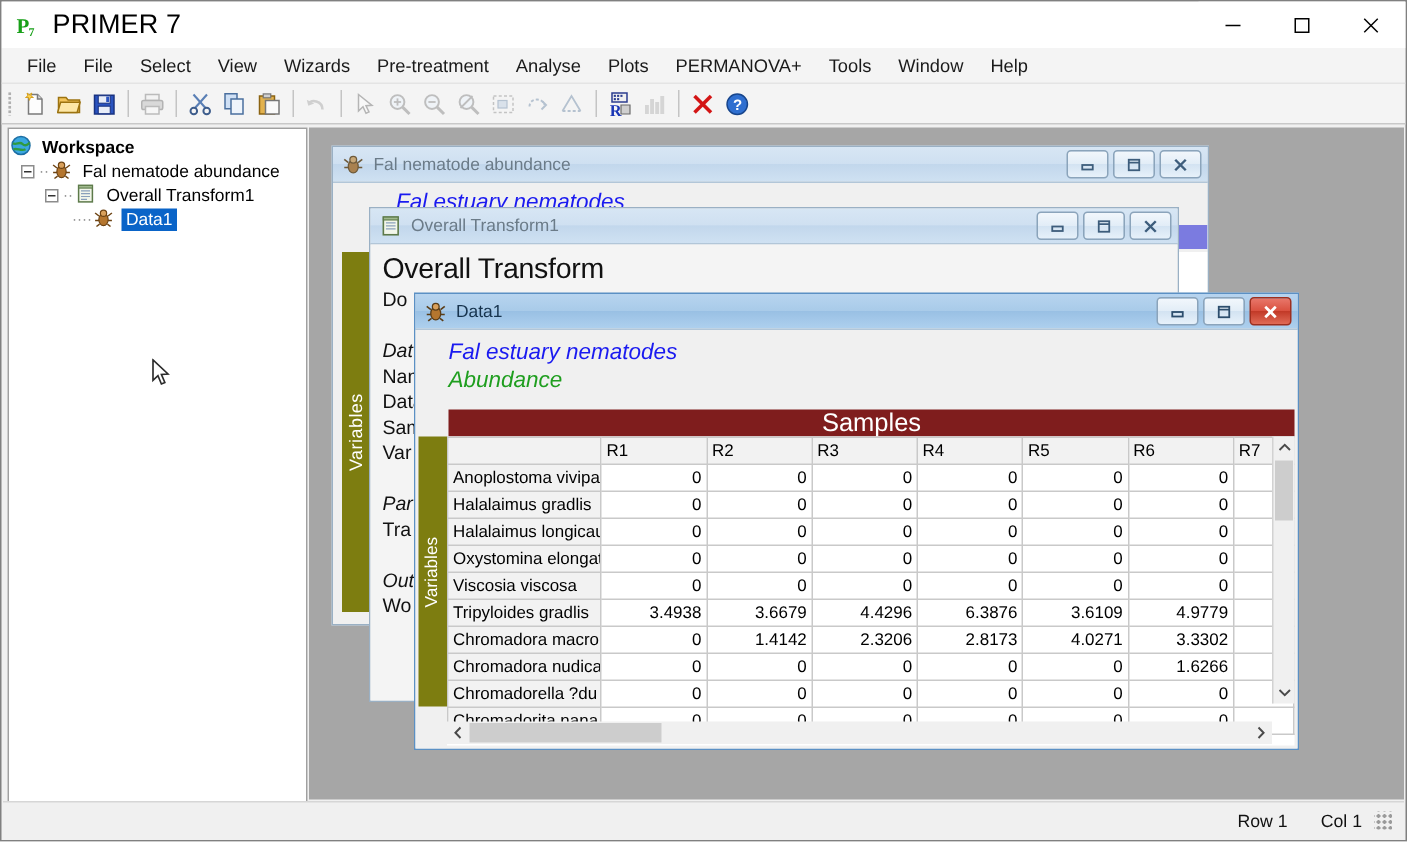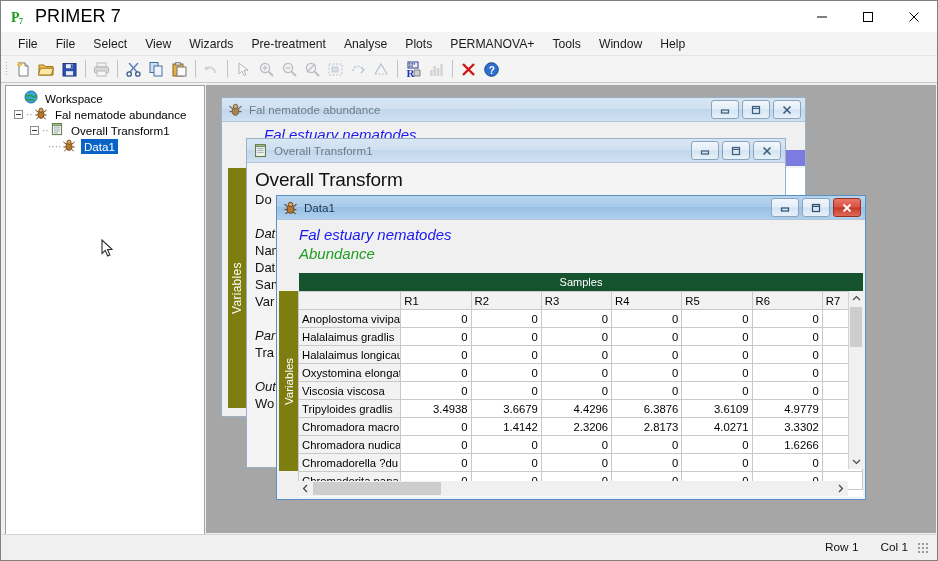--- a/index.html
+++ b/index.html
@@ -132,21 +132,21 @@
   .ot-line { font-size: 13px; color: #111; padding-left: 8px; white-space: nowrap; line-height: 17px; }
   .ot-line.em { font-style: italic; }
 
   
   #win-data { left: 70px; top: 110px; width: 590px; height: 305px; border-color: #5b90c4; }
   .d-head { padding: 5px 0 0 22px; }
   .d-head .l1 { font-style: italic; color: #1a1af0; font-size: 15px; line-height: 19px; }
   .d-head .l2 { font-style: italic; color: #1f9e1f; font-size: 15px; line-height: 19px; }
   .samples-bar {
     position: absolute; left: 22px; right: 2px; top: 53px; height: 18px;
-    background: #14532d; color: #ffffff; font-size: 11px;
+    background: #7f1d1d; color: #ffffff; font-size: 17px;
     display: flex; align-items: center; justify-content: center;
   }
   .vars-strip {
     position: absolute; left: 2px; top: 71px; width: 19px; bottom: 28px;
     background: #7d7d10; color: #ffffff;
     writing-mode: vertical-rl; transform: rotate(180deg);
     display: flex; align-items: center; justify-content: center;
     font-size: 11.5px;
   }
   .grid-wrap { position: absolute; left: 21px; top: 71px; right: 2px; bottom: 2px; background: #ffffff; }
@@ -374,21 +374,21 @@
     <div class="tb-btn">
       <svg width="17" height="17" viewBox="0 0 17 17">
         <circle cx="8.5" cy="8.5" r="6.8" fill="#2f6fd0" stroke="#17458c" stroke-width="1"></circle>
         <text x="5.7" y="12.6" font-family="'Liberation Sans',sans-serif" font-size="10" font-weight="bold" fill="#ffffff">?</text>
       </svg>
     </div>
   </div>
 
   <div class="tree-panel">
 
-    <div class="tree-row" style="padding-left:18px;margin-top:4px;">
+    <div class="tree-row" style="padding-left:1px;margin-top:4px;font-weight:bold;">
       <span class="ico">
         <svg width="14" height="14" viewBox="0 0 14 14">
           <circle cx="7" cy="7" r="6" fill="#3aa7e0" stroke="#1c6ea4" stroke-width="1"></circle>
           <path d="M1.6 5.5 C4 7 6 4 8 6 C10 8 12 6 12.6 5" fill="none" stroke="#2f9a3f" stroke-width="1.6"></path>
           <path d="M2 9.5 C4.5 8.5 7 11 10 9.5" fill="none" stroke="#2f9a3f" stroke-width="1.6"></path>
         </svg>
       </span>
       <span class="lbl">Workspace</span>
     </div>
 

